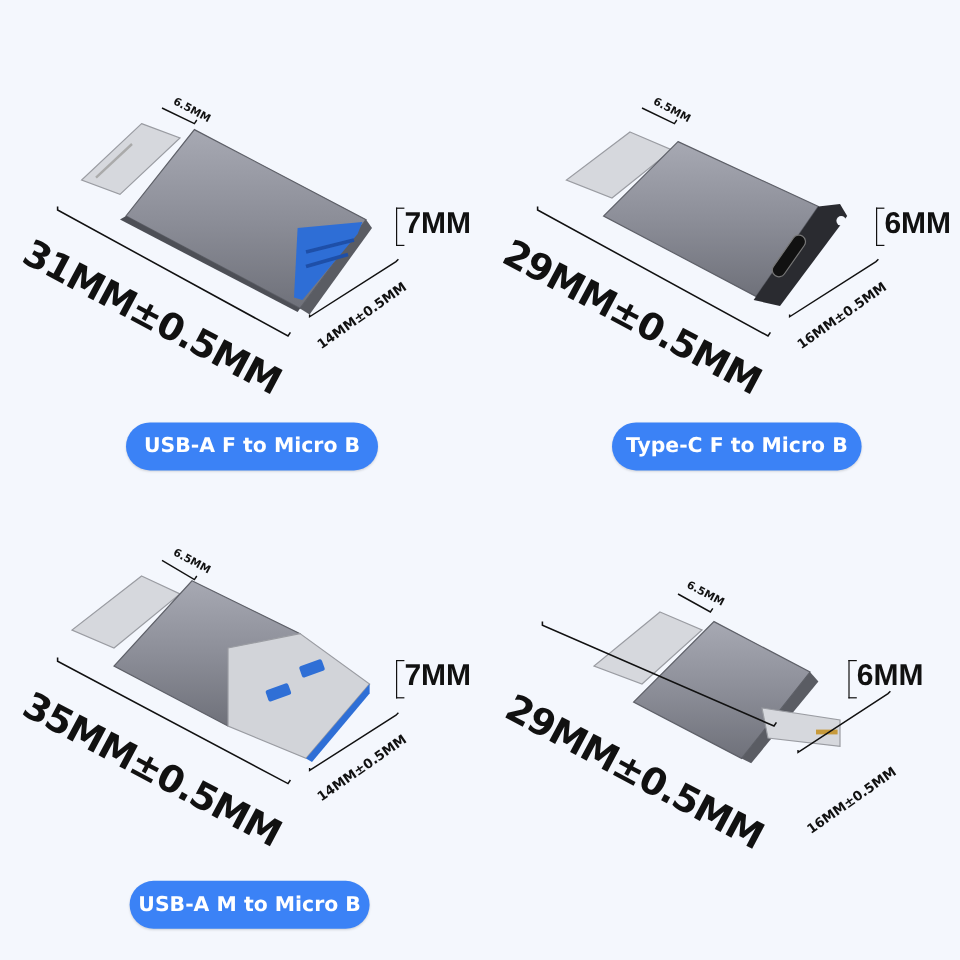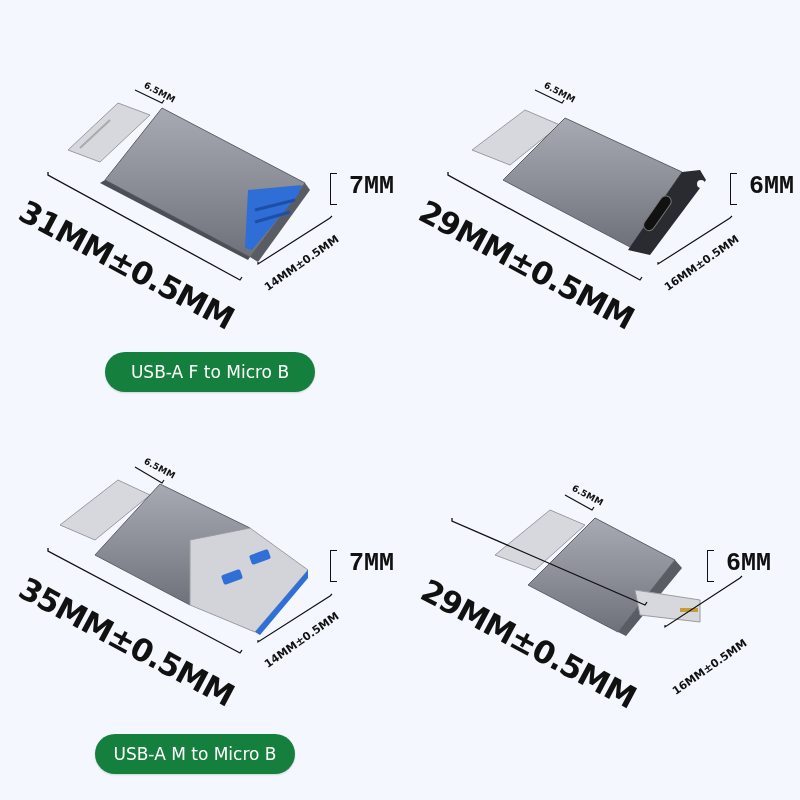--- a/index.html
+++ b/index.html
@@ -1,24 +1,24 @@
 <!DOCTYPE html>
 <html><head>
 <meta charset="utf-8">
 <style>
   html,body{margin:0;padding:0;}
   body{width:800px;height:800px;background:#f4f7fd;position:relative;overflow:hidden;font-family:"DejaVu Sans",sans-serif;}
   .panel{position:absolute;width:400px;height:400px;}
   .p-tl{left:0;top:0;} .p-tr{left:400px;top:0;} .p-bl{left:0;top:400px;} .p-br{left:400px;top:400px;}
   .art{position:absolute;left:0;top:0;}
-  .pill{position:absolute;height:40px;border-radius:20px;background:#15803d;color:#fff;font-family:"DejaVu Sans",sans-serif;font-weight:normal;font-size:17px;display:flex;align-items:center;justify-content:center;white-space:nowrap;box-shadow:0 1px 2px rgba(0,0,0,0.15);}
+  .pill{position:absolute;height:40px;border-radius:20px;background:#3b82f6;color:#fff;font-family:"DejaVu Sans",sans-serif;font-weight:bold;font-size:17px;display:flex;align-items:center;justify-content:center;white-space:nowrap;box-shadow:0 1px 2px rgba(0,0,0,0.15);}
   .dim-main{position:absolute;font-family:"DejaVu Sans",sans-serif;font-weight:bold;font-size:31px;color:#111;transform-origin:left top;white-space:nowrap;letter-spacing:-1px;}
   .dim-small{position:absolute;font-family:"DejaVu Sans",sans-serif;font-weight:bold;font-size:9px;color:#111;transform-origin:left top;white-space:nowrap;}
   .dim-side{position:absolute;font-family:"DejaVu Sans",sans-serif;font-weight:bold;font-size:11px;color:#111;transform-origin:left top;white-space:nowrap;}
-  .dim-h{position:absolute;font-family:Liberation Mono, monospace;font-weight:bold;font-size:25px;color:#111;white-space:nowrap;margin-left:12px;}
+  .dim-h{position:absolute;font-family:Liberation Sans, sans-serif;font-weight:bold;font-size:25px;color:#111;white-space:nowrap;}
   .bracket{position:absolute;width:6px;border:1.5px solid #111;border-right:none;}
 </style>
 </head>
 <body>
 
 <div class="panel p-tl">
   <svg class="art" width="400" height="400">
     <defs>
       <linearGradient id="metal1" x1="0" y1="0" x2="0" y2="1">
         <stop offset="0" stop-color="#a7a9b3"></stop>
@@ -66,20 +66,21 @@
     <rect x="237" y="208" width="40" height="11" rx="5.5" fill="#111" stroke="#777" stroke-width="1" transform="rotate(-55 257 213)"></rect>
     <polyline points="48,172 48,175 240,280 242,277" fill="none" stroke="#111" stroke-width="1.3"></polyline>
     <polyline points="135,90 162,103 164,100" fill="none" stroke="#111" stroke-width="1.2"></polyline>
     <polyline points="258,262 258,264 330,218 332,216" fill="none" stroke="#111" stroke-width="1.2"></polyline>
   </svg>
   <div class="dim-small" style="left:147px;top:80px;transform:rotate(28deg);">6.5MM</div>
   <div class="bracket" style="left:330px;top:173px;height:30px;"></div>
   <div class="dim-h" style="left:337px;top:172px;">6MM</div>
   <div class="dim-main" style="left:30px;top:193px;transform:rotate(28deg);">29MM±0.5MM</div>
   <div class="dim-side" style="left:262px;top:283px;transform:rotate(-35deg);">16MM±0.5MM</div>
+  <div class="pill" style="left:110px;top:352px;width:208px;">Type-C F to Micro B</div>
 </div>
 
 <div class="panel p-bl">
   <svg class="art" width="400" height="400">
     <defs>
       <linearGradient id="metal3" x1="0" y1="0" x2="0" y2="1">
         <stop offset="0" stop-color="#a7a9b3"></stop>
           <stop offset="0.5" stop-color="#8c8e98"></stop>
           <stop offset="1" stop-color="#6f717a"></stop>
       </linearGradient>
@@ -93,21 +94,21 @@
     <rect x="222" y="172" width="20" height="10" rx="2" fill="#2f6fd6" transform="rotate(-20 232 177)"></rect>
     <polyline points="48,148 48,151 240,253 242,250" fill="none" stroke="#111" stroke-width="1.3"></polyline>
     <polyline points="135,67 162,83 164,80" fill="none" stroke="#111" stroke-width="1.2"></polyline>
     <polyline points="258,240 258,242 330,196 332,194" fill="none" stroke="#111" stroke-width="1.2"></polyline>
   </svg>
   <div class="dim-small" style="left:147px;top:56px;transform:rotate(28deg);">6.5MM</div>
   <div class="bracket" style="left:330px;top:150px;height:30px;"></div>
   <div class="dim-h" style="left:337px;top:149px;">7MM</div>
   <div class="dim-main" style="left:30px;top:170px;transform:rotate(28deg);">35MM±0.5MM</div>
   <div class="dim-side" style="left:262px;top:260px;transform:rotate(-35deg);">14MM±0.5MM</div>
-  <div class="pill" style="left:95px;top:334px;width:200px;">USB-A M to Micro B</div>
+  <div class="pill" style="left:108px;top:334px;width:200px;">USB-A M to Micro B</div>
 </div>
 
 <div class="panel p-br">
   <svg class="art" width="400" height="400">
     <defs>
       <linearGradient id="metal4" x1="0" y1="0" x2="0" y2="1">
         <stop offset="0" stop-color="#a7a9b3"></stop>
           <stop offset="0.5" stop-color="#8c8e98"></stop>
           <stop offset="1" stop-color="#6f717a"></stop>
       </linearGradient>

